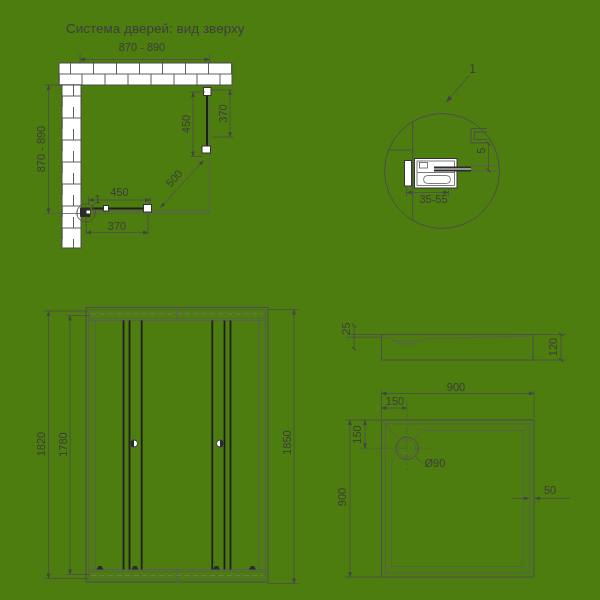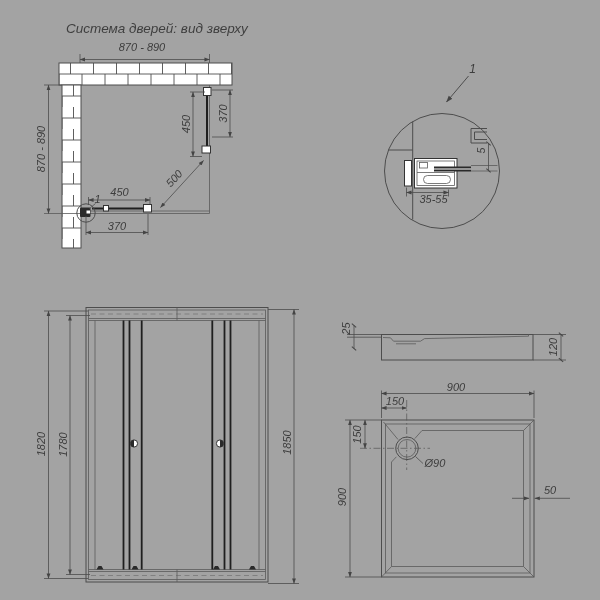--- a/index.html
+++ b/index.html
@@ -1,17 +1,17 @@
 <!DOCTYPE html>
 <html><head>
 <meta charset="utf-8">
 <style>
   html,body{margin:0;padding:0;background:#fff;}
-  .sheet{position:relative;width:600px;height:600px;background:#a3a3a3;overflow:hidden;
-         font-family:"Liberation Sans", sans-serif;font-style:italic;}
+  .sheet{position:relative;width:600px;height:600px;background:#4d7c0f;overflow:hidden;
+         font-family:"Liberation Sans", sans-serif;}
   svg{position:absolute;left:0;top:0;}
   text{fill:#3d3d3d;font-family:"Liberation Sans", sans-serif;}
   .t-title{font-size:13.5px;fill:#3f3f3f;}
   .t-dim{font-size:11px;}
   .t-dim-s{font-size:10.5px;}
   .ln{stroke:#4d4d4d;stroke-width:1;fill:none;}
   .ln-thin{stroke:#5a5a5a;stroke-width:0.8;fill:none;}
   .ln-dim{stroke:#4d4d4d;stroke-width:0.8;fill:none;}
   .ln-dark{stroke:#1f1f1f;stroke-width:2;fill:none;}
   .ln-stile{stroke:#1f1f1f;stroke-width:1.8;fill:none;}

